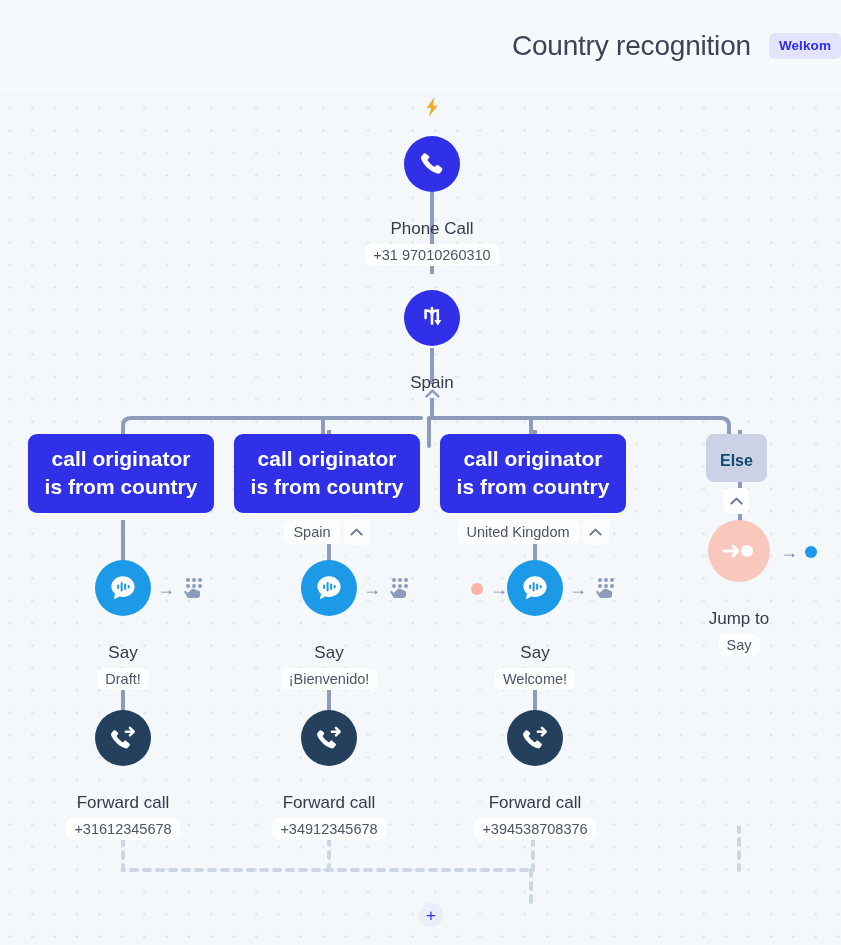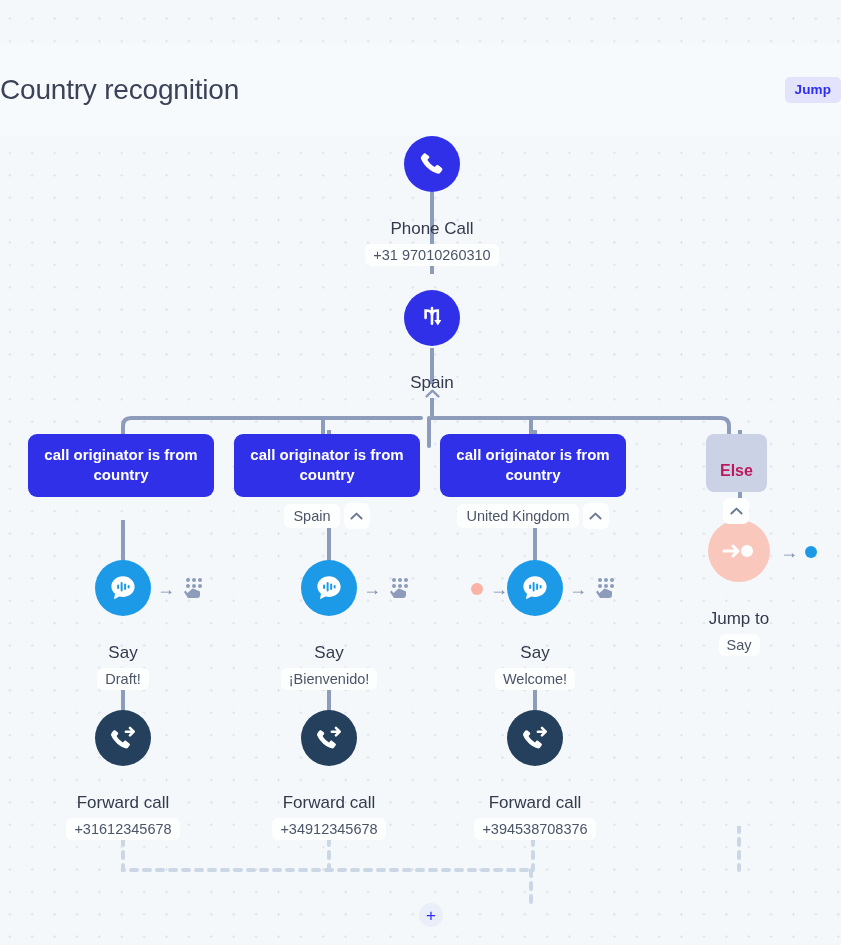--- a/index.html
+++ b/index.html
@@ -24,23 +24,22 @@
     background-position: 21px 97px;
   }
 
   #header {
     position: absolute;
     left: 0; top: 0;
     width: 841px; height: 92px;
     background: #f7fafc;
     display: flex;
     align-items: center;
-    justify-content: space-between;
+    justify-content: flex-end;
     z-index: 30;
-    margin-top: 44px;
   }
   #title {
     font-size: 28px;
     font-weight: 400;
     color: #3c4257;
     letter-spacing: -0.2px;
   }
   #draft-badge {
     margin-left: 18px;
     background: #e3e3fb;
@@ -103,33 +102,33 @@
   .cond {
     position: absolute;
     z-index: 12;
     display: flex;
     flex-direction: column;
     align-items: center;
   }
   .cond-pill {
     background: #2f30e8;
     color: #ffffff;
-    font-size: 15px;
+    font-size: 21px;
     font-weight: bold;
     text-align: center;
     border-radius: 9px;
     padding: 11px 14px;
     line-height: 1.35;
     width: 186px;
   }
   .cond-pill.else {
     background: #ccd2e6;
-    color: #be185d;
+    color: #0c4a6e;
     width: auto;
-    padding: 26px 14px 10px;
+    padding: 16px 14px 10px;
     border-radius: 8px;
     font-size: 16px;
   }
   .cond-row {
     display: flex;
     align-items: center;
     margin-top: 6px;
     gap: 4px;
   }
   .cond-value {
@@ -186,21 +185,21 @@
   }
   svg { display: block; }
 </style>
 </head>
 <body>
 
 <div id="canvas"></div>
 
 <div id="header">
   <span id="title">Country recognition</span>
-  <span id="draft-badge">Jump</span>
+  <span id="draft-badge">Welkom</span>
 </div>
 
 <div class="vline" style="left:430px; top:192px; height:82px;"></div>
 <div class="vline" style="left:430px; top:348px; height:36px;"></div>
 <div class="vline" style="left:430px; top:398px; height:18px;"></div>
 
 <svg width="660" height="46" style="position:absolute; left:110px; top:412px; z-index:1;">
   <path d="M13,34 L13,14 Q13,6 21,6 L311,6 M321,6 L611,6 Q619,6 619,14 L619,34
            M213,6 L213,34 M421,6 L421,34 M319,6 L319,34" fill="none" stroke="#8d9cbb" stroke-width="4" stroke-linecap="round"></path>
 </svg>

